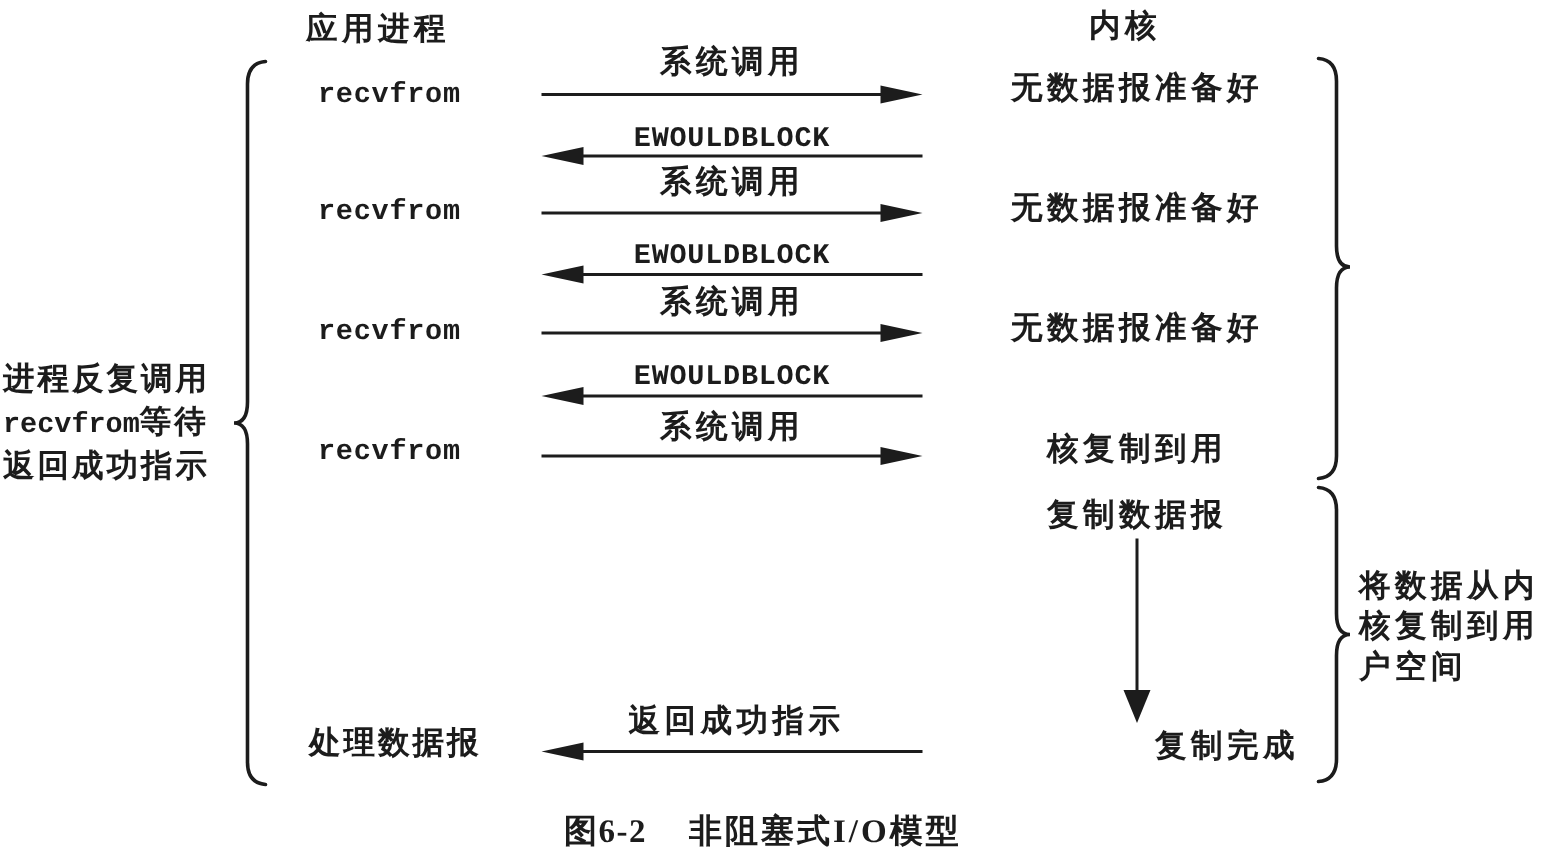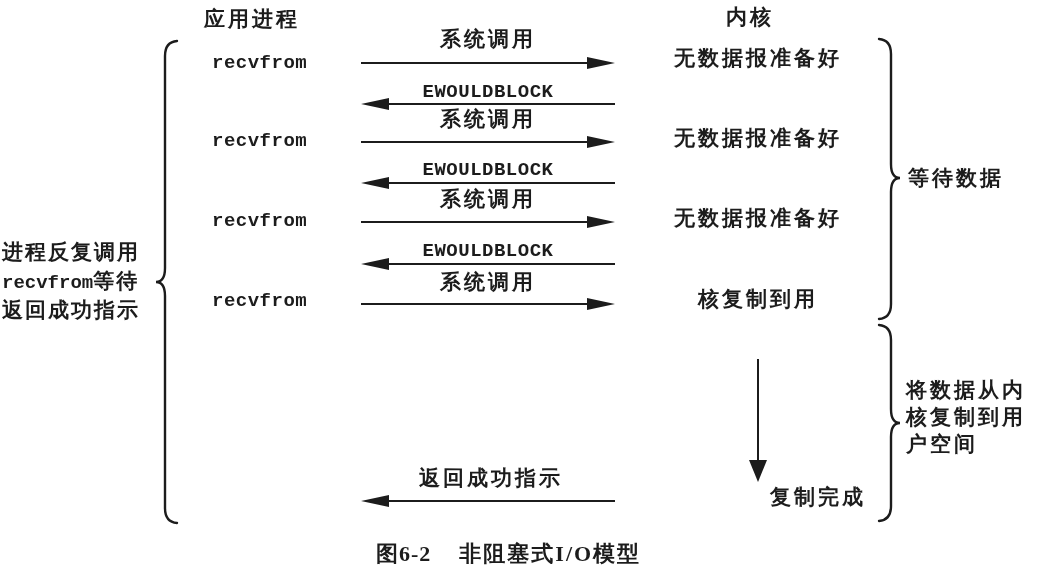--- a/index.html
+++ b/index.html
@@ -34,21 +34,21 @@
 
   
   .v-arrow { position: absolute; width: 18px; }
   .v-arrow .shaft { position: absolute; left: 8px; top: 0; width: 2px; background: var(--ink); }
   .v-arrow .head {
     position: absolute; left: 0; bottom: 0; width: 0; height: 0;
     border-left: 9px solid transparent; border-right: 9px solid transparent;
     border-top: 22px solid var(--ink);
   }
 
-  .arrow-label { position: absolute; text-align: center; font-family: Liberation Mono, monospace; }
+  .arrow-label { position: absolute; text-align: center; }
   .syscall { font-size: 21px; }
   .ewb { font-size: 19px; }
 
   .kernel-status { position: absolute; left: 650px; width: 216px; text-align: center; }
 
   .brace { position: absolute; color: var(--ink); }
   .brace svg { display: block; }
 
   .left-note { position: absolute; left: 2px; top: 238px; }
   .left-note .line { display: block; height: 29px; font-size: 21px; font-weight: 600; letter-spacing: 2px; white-space: nowrap; }
@@ -116,38 +116,39 @@
   <div class="h-arrow right" style="left:361px; top:297px; width:254px;">
       <div class="shaft"></div>
       <div class="head"></div>
     </div>
 
   <div class="kernel-status cjk" style="top:46px;">无数据报准备好</div>
   <div class="kernel-status cjk" style="top:126px;">无数据报准备好</div>
   <div class="kernel-status cjk" style="top:206px;">无数据报准备好</div>
   <div class="kernel-status cjk" style="top:287px;">核复制到用</div>
 
+  <div class="kernel-status cjk" style="top:331px;">复制数据报</div>
   <div class="v-arrow" style="left:749px; top:359px; height:123px;">
     <div class="shaft" style="height:103px;"></div>
     <div class="head"></div>
   </div>
   <div class="kernel-status cjk" style="top:485px;text-align:right;">复制完成</div>
 
   <div class="arrow-label cjk" style="left:375px; top:468px; width:232px; font-size:21px;">返回成功指示</div>
   <div class="h-arrow left" style="left:361px; top:494px; width:254px;">
       <div class="shaft"></div>
       <div class="head"></div>
     </div>
+  <div class="abs cjk" style="left:206px; top:483px; font-size:21px; letter-spacing:2px;">处理数据报</div>
 
   <div class="brace" style="left:877px; top:37px;">
     <svg width="24" height="284" viewBox="0 0 24 284" fill="none" stroke="currentColor" stroke-width="2.4" stroke-linecap="round">
       <path d="M 2 2 Q 14 3 14 17 L 14 127 Q 14 141 23 141 Q 14 141 14 155 L 14 267 Q 14 281 2 282"></path>
     </svg>
   </div>
-  <div class="abs cjk" style="left:908px; top:166px;">等待数据</div>
 
   <div class="brace" style="left:877px; top:323px;">
     <svg width="24" height="200" viewBox="0 0 24 200" fill="none" stroke="currentColor" stroke-width="2.4" stroke-linecap="round">
       <path d="M 2 2 Q 14 3 14 17 L 14 86 Q 14 100 23 100 Q 14 100 14 114 L 14 183 Q 14 197 2 198"></path>
     </svg>
   </div>
   <div class="abs cjk multiline" style="left:906px; top:377px; line-height:27px;">将数据从内
 核复制到用
 户空间</div>
 

